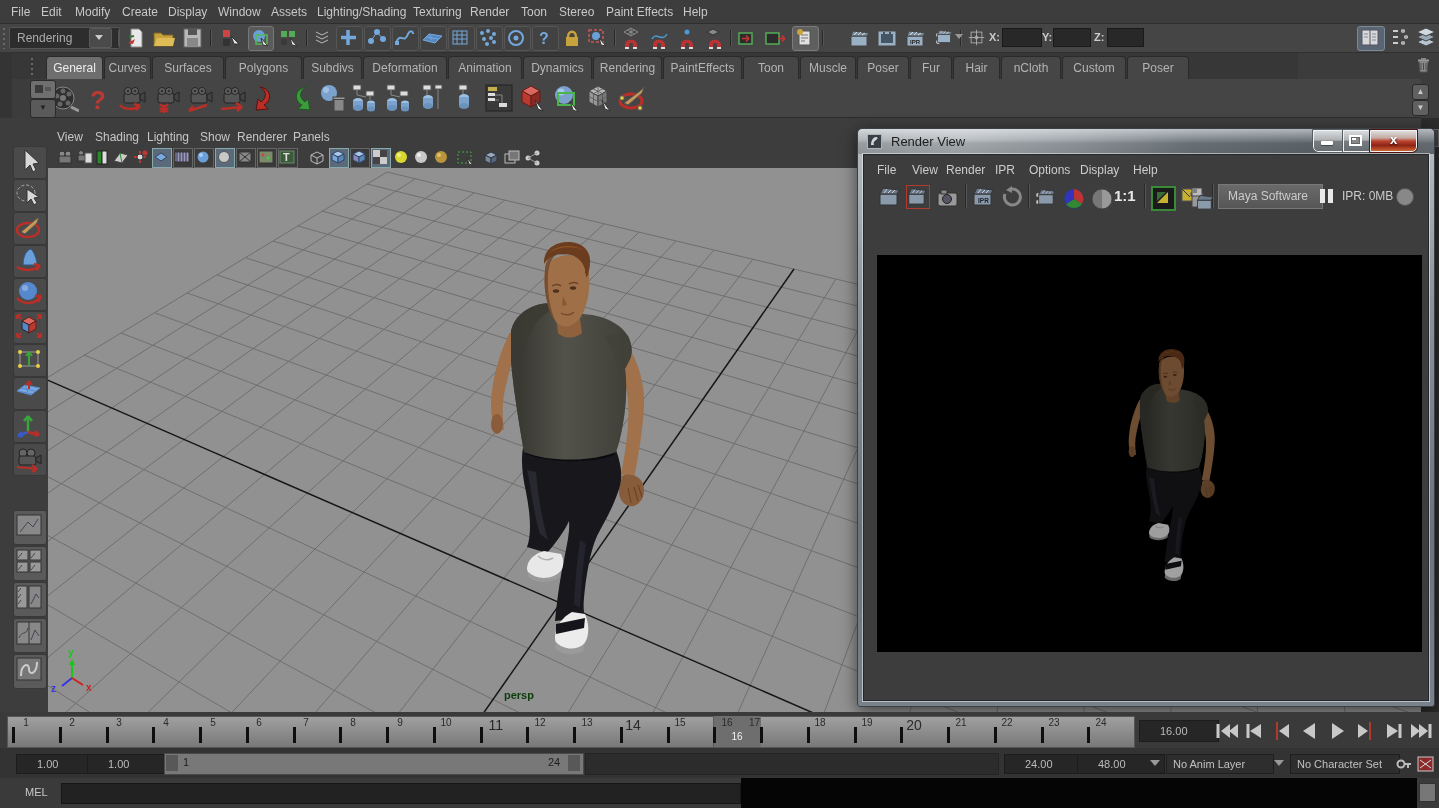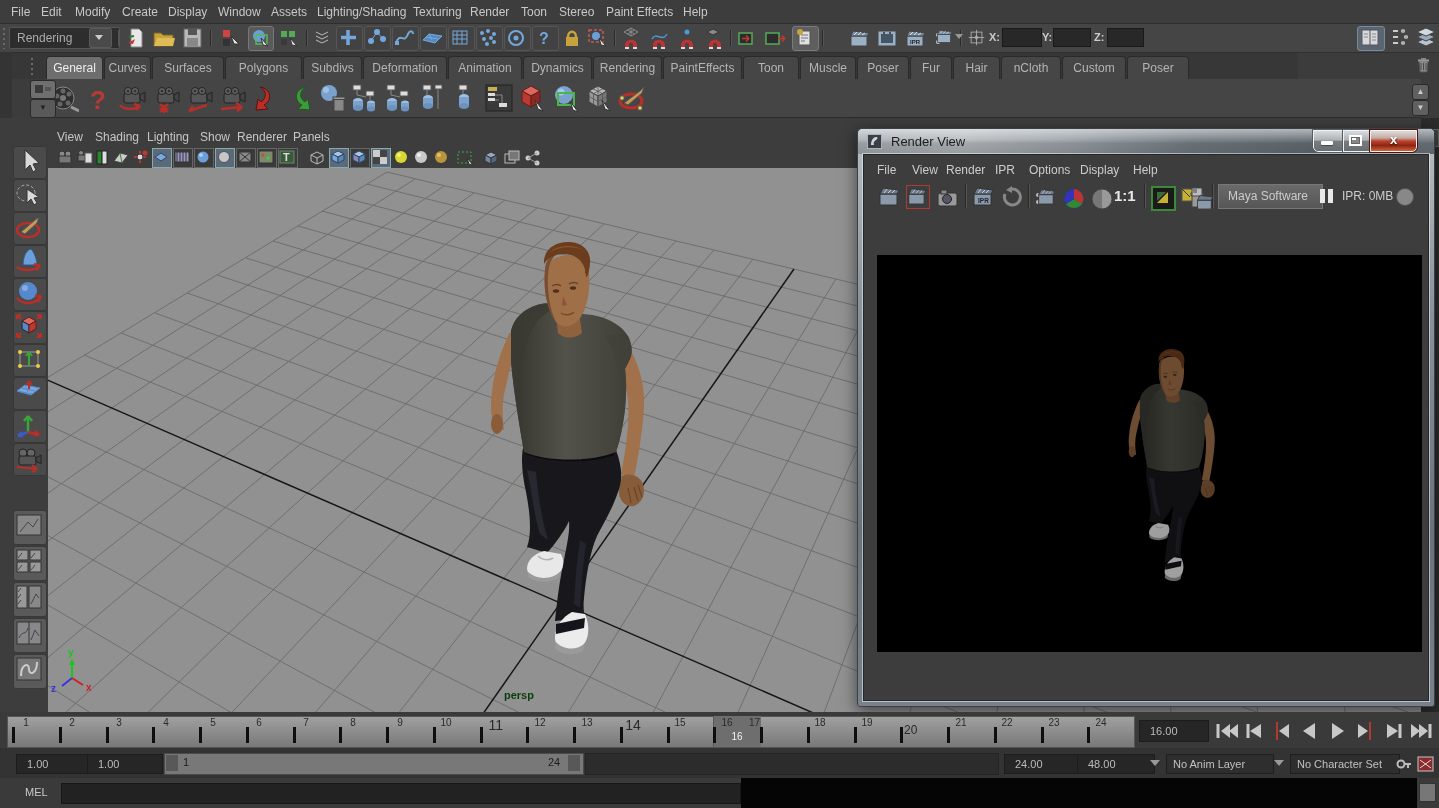--- a/index.html
+++ b/index.html
@@ -5,21 +5,21 @@
 .abs{position:absolute}
 .menubar{left:0;top:0;width:1439px;height:23px;background:#3d3d3d;border-bottom:1px solid #2e2e2e;color:#c8c8c8;font-size:12px}
 .menubar span{position:absolute;top:5px}
 .toolbar{left:0;top:24px;width:1439px;height:28px;background:#454545;border-bottom:1px solid #303030}
 .tabsrow{left:0;top:53px;width:1298px;height:26px;background:#373737}
 .tab{position:absolute;top:3px;height:22px;background:#464646;border:1px solid #2a2a2a;border-bottom:none;border-radius:4px 4px 0 0;color:#b4b4b4;font-size:12px;text-align:center;line-height:22px}
 .tab.act{background:#6e6e6e;color:#ededed}
 .shelfrow{left:46px;top:79px;width:1375px;height:38px;background:#454545;border-bottom:1px solid #2c2c2c}
 .lefttools{left:0;top:118px;width:48px;height:594px;background:#3d3d3d}
 .tool{position:absolute;left:13px;width:32px;height:31px;background:#4a4a4a;border:1px solid #383838;border-radius:3px}
-.field{position:absolute;background:#262626;border:1px solid #1c1c1c;color:#bbb;font-size:11px;line-height:20px;padding-left:10px}
+.field{position:absolute;background:#262626;border:1px solid #1c1c1c;color:#bbb;font-size:11px;line-height:20px;padding-left:20px}
 .ddbtn{position:absolute;background:#2e2e2e;border:1px solid #1e1e1e;color:#c0c0c0;font-size:11px;line-height:20px;padding-left:6px}
 </style></head><body>
 
 <div class="abs menubar">
 <span style="left:11px">File</span>
     <span style="left:41px">Edit</span>
     <span style="left:75px">Modify</span>
     <span style="left:122px">Create</span>
     <span style="left:168px">Display</span>
     <span style="left:218px">Window</span>
@@ -914,21 +914,21 @@
     <div class="abs" style="left:670px;top:5px;width:20px;text-align:center;color:#2a2a2a;font-size:10px">15</div>
     <div class="abs" style="left:667px;top:15px;width:2.5px;height:16px;background:#0e0e0e"></div>
     <div class="abs" style="left:717px;top:5px;width:20px;text-align:center;color:#2a2a2a;font-size:10px">16</div>
     <div class="abs" style="left:713px;top:15px;width:2.5px;height:16px;background:#0e0e0e"></div>
     <div class="abs" style="left:740px;top:5px;width:20px;text-align:right;color:#2a2a2a;font-size:10px">17</div>
     <div class="abs" style="left:760px;top:15px;width:2.5px;height:16px;background:#0e0e0e"></div>
     <div class="abs" style="left:810px;top:5px;width:20px;text-align:center;color:#2a2a2a;font-size:10px">18</div>
     <div class="abs" style="left:807px;top:15px;width:2.5px;height:16px;background:#0e0e0e"></div>
     <div class="abs" style="left:857px;top:5px;width:20px;text-align:center;color:#2a2a2a;font-size:10px">19</div>
     <div class="abs" style="left:854px;top:15px;width:2.5px;height:16px;background:#0e0e0e"></div>
-    <div class="abs" style="left:904px;top:11px;width:20px;color:#2a2a2a;font-size:12px">20</div>
+    <div class="abs" style="left:904px;top:5px;width:20px;text-align:center;color:#2a2a2a;font-size:14px">20</div>
     <div class="abs" style="left:900px;top:15px;width:2.5px;height:16px;background:#0e0e0e"></div>
     <div class="abs" style="left:951px;top:5px;width:20px;text-align:center;color:#2a2a2a;font-size:10px">21</div>
     <div class="abs" style="left:947px;top:15px;width:2.5px;height:16px;background:#0e0e0e"></div>
     <div class="abs" style="left:997px;top:5px;width:20px;text-align:center;color:#2a2a2a;font-size:10px">22</div>
     <div class="abs" style="left:994px;top:15px;width:2.5px;height:16px;background:#0e0e0e"></div>
     <div class="abs" style="left:1044px;top:5px;width:20px;text-align:center;color:#2a2a2a;font-size:10px">23</div>
     <div class="abs" style="left:1041px;top:15px;width:2.5px;height:16px;background:#0e0e0e"></div>
     <div class="abs" style="left:1091px;top:5px;width:20px;text-align:center;color:#2a2a2a;font-size:10px">24</div>
     <div class="abs" style="left:1087px;top:15px;width:2.5px;height:16px;background:#0e0e0e"></div>
     <div class="abs" style="left:727px;top:19px;width:20px;text-align:center;color:#f2f2f2;font-size:10px">16</div>

